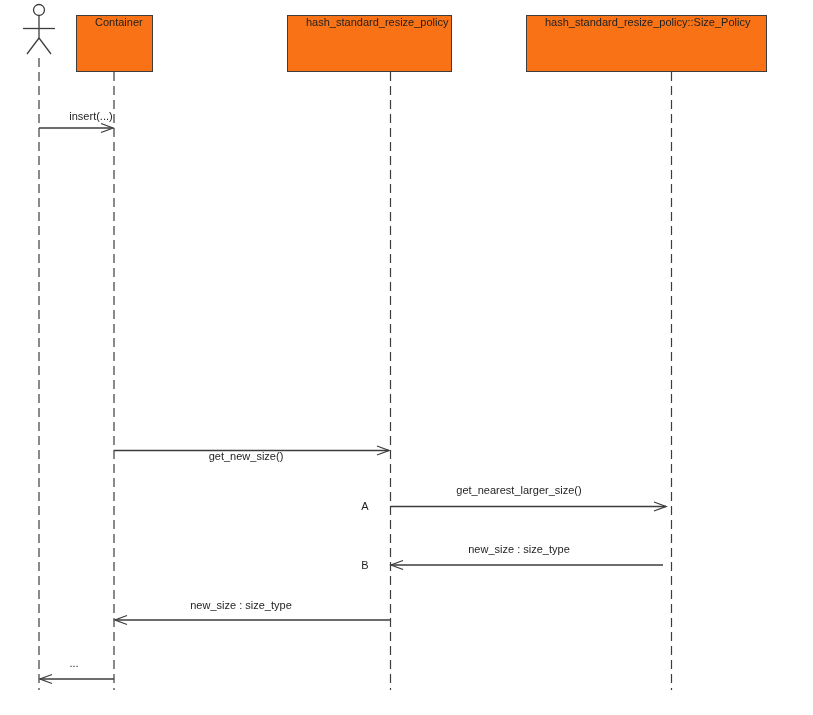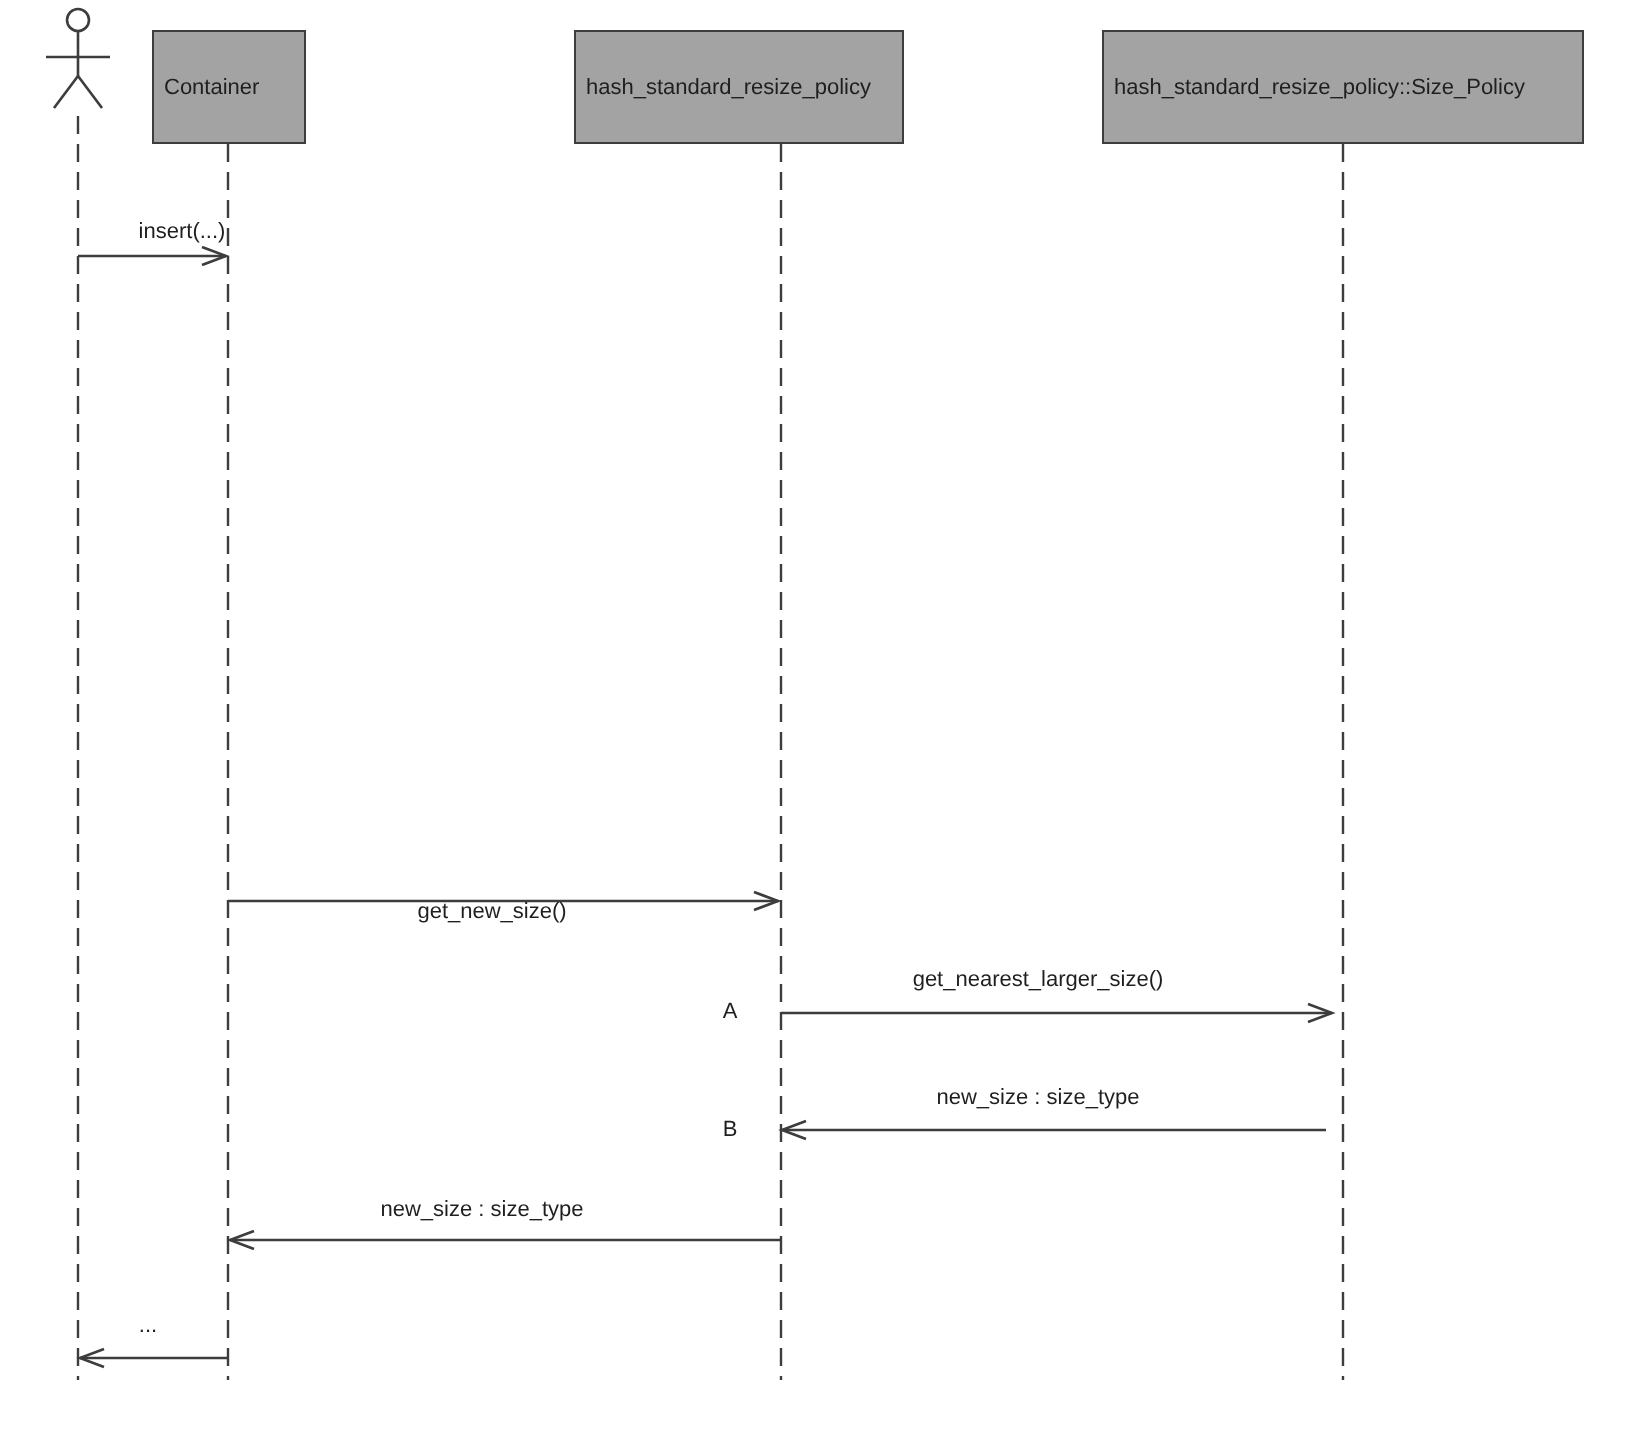--- a/index.html
+++ b/index.html
@@ -26,25 +26,24 @@
     stroke-width: 1.3;
     fill: none;
   }
   svg line.lifeline {
     stroke-dasharray: 9 5;
     stroke-width: 1.2;
   }
   .pbox {
     position: absolute;
     border: 1.4px solid #3d3d3d;
-    background: #a3a3a3;
+    background: #f97316;
     display: flex;
-    align-items: center;
     box-sizing: border-box;
-    padding-left: 5px;
+    padding-left: 18px;
     font-size: 11px;
     white-space: nowrap;
   }
   .mlabel {
     position: absolute;
     transform: translateX(-50%);
     font-size: 11px;
     line-height: 13px;
     white-space: nowrap;
   }
@@ -104,21 +103,21 @@
       </g>
     </g>
   </svg>
 
   <div class="pbox" style="left:76px; top:15px; width:77px; height:57px;">
     <span>Container</span>
   </div>
   <div class="pbox" style="left:287px; top:15px; width:165px; height:57px;">
     <span>hash_standard_resize_policy</span>
   </div>
-  <div class="pbox" style="left:551px; top:15px; width:241px; height:57px;">
+  <div class="pbox" style="left:526px; top:15px; width:241px; height:57px;">
     <span>hash_standard_resize_policy::Size_Policy</span>
   </div>
 
   <div class="mlabel" style="left:91px; top:110px;">insert(...)</div>
   <div class="mlabel" style="left:246px; top:450px;">get_new_size()</div>
   <div class="mlabel" style="left:519px; top:484px;text-align:right;">get_nearest_larger_size()</div>
   <div class="mlabel" style="left:519px; top:543px;">new_size : size_type</div>
   <div class="mlabel" style="left:241px; top:599px;">new_size : size_type</div>
   <div class="mlabel" style="left:74px; top:657px;">...</div>
 

